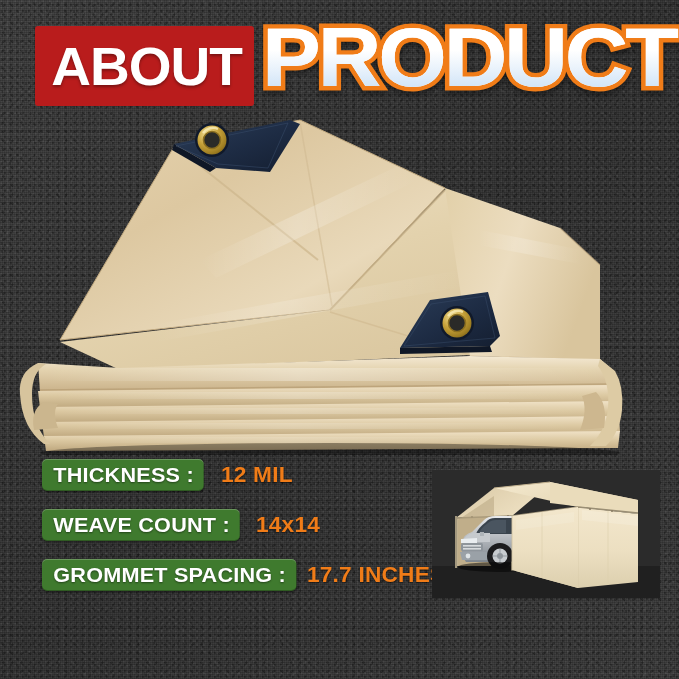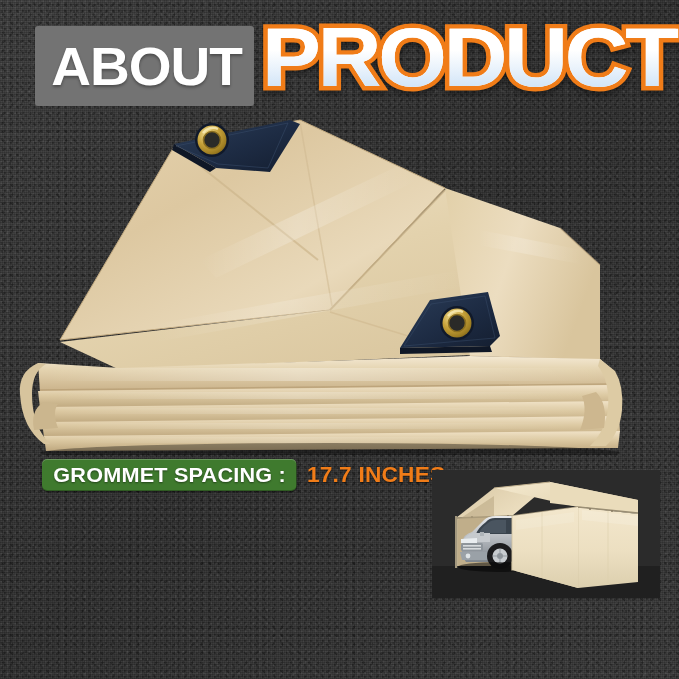--- a/index.html
+++ b/index.html
@@ -43,21 +43,21 @@
   #header {
     position: absolute;
     left: 0; top: 24px;
     width: 679px;
     height: 84px;
   }
   #about-chip {
     position: absolute;
     left: 35px; top: 2px;
     height: 80px;
-    background: #737373;
+    background: #b91c1c;
     border-radius: 3px;
     padding: 0 14px 0 18px;
     display: flex;
     align-items: center;
     box-sizing: border-box;
   }
   #about-text {
     font-size: 54px;
     font-weight: 900;
     letter-spacing: -1px;
@@ -282,21 +282,29 @@
         <circle cx="457" cy="213" r="14.5" fill="url(#gGrommet)"></circle>
         <circle cx="457" cy="213" r="8.5" fill="#2a2a28"></circle>
         <circle cx="457" cy="213" r="8.5" fill="none" stroke="#8d7020" stroke-width="1.6"></circle>
         <path d="M 448 206 A 12 12 0 0 1 463 202" stroke="#f7eab4" stroke-width="2.4" fill="none" opacity="0.85"></path>
       </g>
     </svg>
   </div>
 
   <div id="spec-list">
 
-
+    <div class="spec-row r1">
+      <span class="spec-label">THICKNESS :</span>
+      <span class="spec-value">12 MIL</span>
+    </div>
+
+    <div class="spec-row r2">
+      <span class="spec-label">WEAVE COUNT :</span>
+      <span class="spec-value">14x14</span>
+    </div>
 
     <div class="spec-row r3">
       <span class="spec-label">GROMMET SPACING :</span>
       <span class="spec-value">17.7 INCHES</span>
     </div>
 
 
   </div>
 
   <div id="carport-inset">

